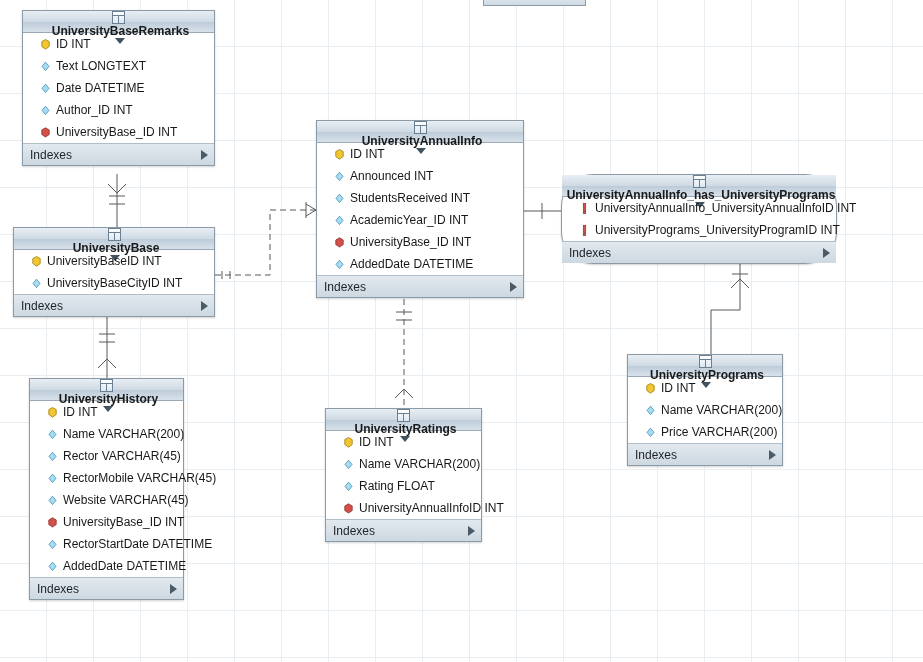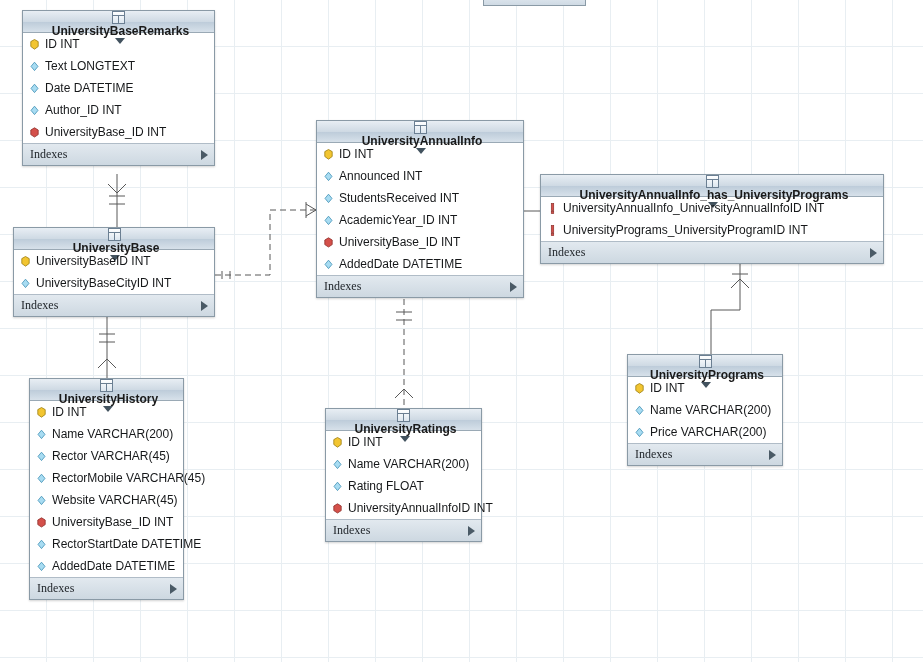--- a/index.html
+++ b/index.html
@@ -90,21 +90,21 @@
     border-right: 5px solid transparent;
     border-top: 6px solid #42525e;
     margin-left: 4px;
     margin-right: 2px;
     flex: 0 0 auto;
   }
   .col-row {
     height: 22px;
     display: flex;
     align-items: center;
-    padding-left: 7px;
+    padding-left: 18px;
     box-sizing: border-box;
     white-space: nowrap;
   }
   .col-label {
     font-size: 12px;
     color: #16181a;
     margin-left: 6px;
   }
   .key-icon {
     width: 9px;
@@ -119,21 +119,20 @@
     align-items: center;
     justify-content: space-between;
     padding: 0 6px 0 7px;
     background: linear-gradient(to bottom, #e2e9ef 0%, #cdd8e1 100%);
     border-top: 1px solid #b0bcc7;
     box-sizing: border-box;
   }
   .tbl-footer .lbl {
     font-size: 12px;
     color: #1d2227;
-    font-family: Liberation Serif, serif;
   }
   .arrow-right {
     width: 0; height: 0;
     border-top: 5px solid transparent;
     border-bottom: 5px solid transparent;
     border-left: 7px solid #4a5a66;
   }
   .stub-box {
     position: absolute;
     border: 1px solid #8a9aa6;
@@ -435,21 +434,21 @@
             <path d="M4.5 0.8 L8.2 3.0 L8.2 7.6 L4.5 10.0 L0.8 7.6 L0.8 3.0 Z" fill="#d4504a" stroke="#8e2f2b" stroke-width="0.8"></path>
           </svg>
         </span>
         <span class="col-label">UniversityAnnualInfoID INT</span>
       </div>
       <div class="tbl-footer">
         <span class="lbl">Indexes</span>
         <span class="arrow-right"></span>
       </div>
     </div>
-    <div class="table-box" style="left: 540px; top: 174px; width: 344px;">
+    <div class="table-box" style="left: 561px; top: 174px; width: 276px; border-radius: 32px;">
       <div class="tbl-header">
         <span class="tbl-icon"></span>
         <span class="tbl-title">UniversityAnnualInfo_has_UniversityPrograms</span>
         <span class="caret"></span>
       </div>
       <div class="col-row">
         <span class="key-icon">
           <svg width="9" height="11" viewBox="0 0 9 11">
             <rect x="3.3" y="0.6" width="2.4" height="7" fill="#d4504a" stroke="#8e2f2b" stroke-width="0.7"></rect>
             <rect x="3.3" y="8.3" width="2.4" height="2.2" fill="#d4504a" stroke="#8e2f2b" stroke-width="0.7"></rect>

